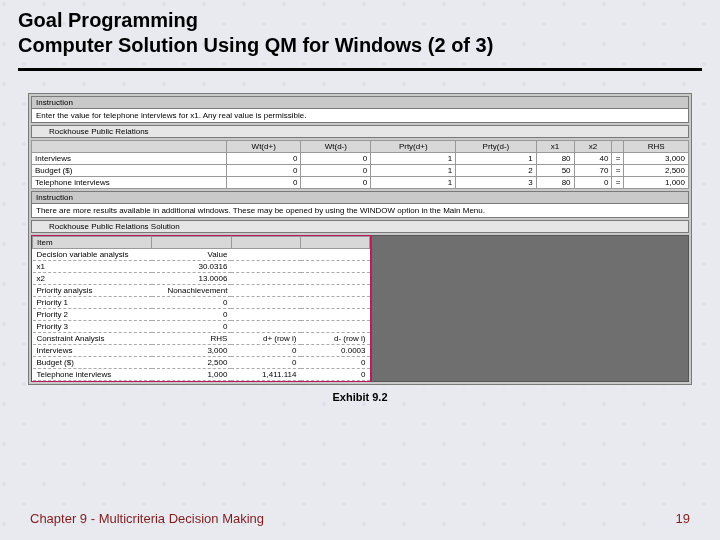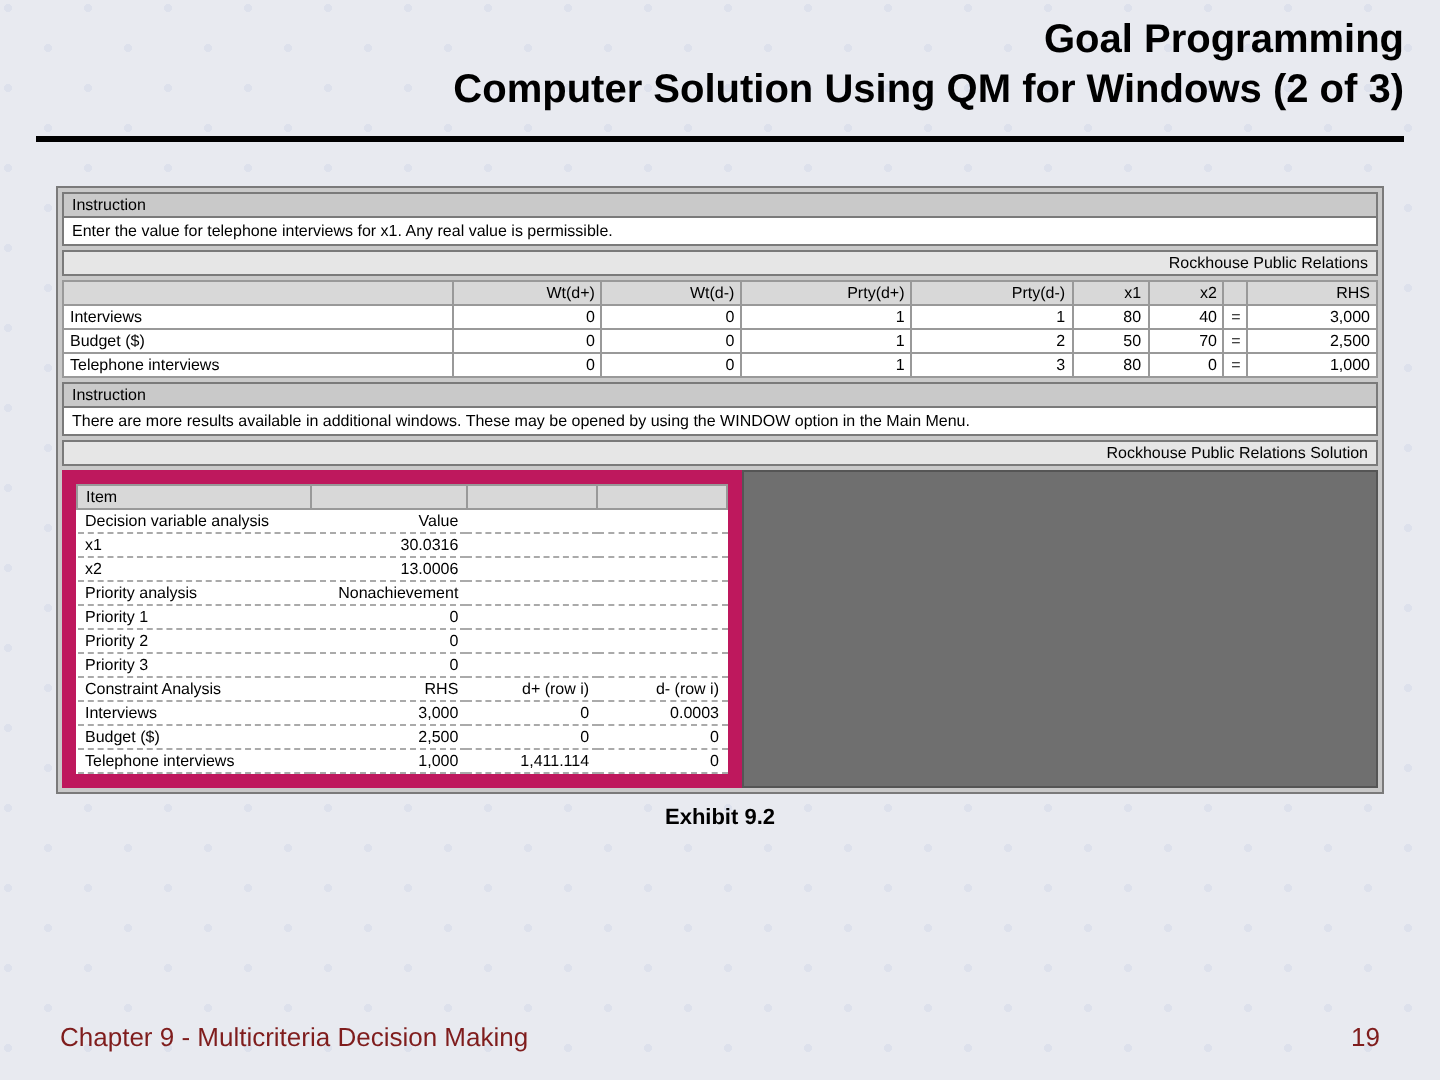--- a/index.html
+++ b/index.html
@@ -7,43 +7,43 @@
     width: 720px; height: 540px;
     background: #e8eaf0;
     background-image: radial-gradient(circle at 10% 10%, #dde1ec 2px, transparent 2px),
                       radial-gradient(circle at 60% 60%, #dde1ec 2px, transparent 2px);
     background-size: 40px 40px;
     font-family: Arial, sans-serif;
     position: relative;
     overflow: hidden;
   }
   .title-area { padding: 8px 18px 6px 18px; }
-  .title-line { font-size: 20px; font-weight: bold; color: #000; line-height: 1.25; text-align: right; }
+  .title-line { font-size: 20px; font-weight: bold; color: #000; line-height: 1.25; }
   .rule { border: none; border-top: 3px solid #000; margin: 4px 18px 0 18px; }
   .app {
     margin: 22px auto 0 auto;
     width: 664px;
     background: #c9c9c9;
     font-family: "MS Sans Serif", Arial, sans-serif;
     font-size: 8px;
     color: #000;
     border: 1px solid #7a7a7a;
   }
   .panel { background: #fff; border: 1px solid #7a7a7a; margin: 2px; }
   .panel-head { background: #c9c9c9; padding: 1px 4px; border-bottom: 1px solid #7a7a7a; font-size: 8px; }
   .panel-body { padding: 2px 4px; font-size: 8px; }
-  .caption-strip { text-align: right; background: #e6e6e6; border: 1px solid #7a7a7a; margin: 2px; padding: 1px 4px; font-size: 8px; }
+  .caption-strip { text-align: left; background: #e6e6e6; border: 1px solid #7a7a7a; margin: 2px; padding: 1px 17px; font-size: 8px; }
   table.grid { border-collapse: collapse; width: calc(100% - 4px); margin: 2px; background: #fff; font-size: 8px; }
   table.grid td, table.grid th { border: 1px solid #999; padding: 1px 3px; }
-  table.grid th { background: #d8d8d8; font-weight: normal; text-align: right; margin-left: 31px; }
+  table.grid th { background: #d8d8d8; font-weight: normal; text-align: center; margin-left: 31px; }
   table.grid td.num { text-align: right; }
   table.grid td.lbl { text-align: left; }
   .sign { text-align: center; width: 12px; }
   .results { display: flex; margin: 0 2px 2px 2px; }
-  .results-tbl { background: #fff; border: 7px solid #be185d; }
+  .results-tbl { background: #fff; border: 1px solid #be185d; }
   .results-tbl table { border-collapse: collapse; font-size: 8px; width: 100%; }
   .results-tbl td { border-top: 1px dashed #aaa; border-bottom: 1px dashed #aaa; padding: 1px 4px; white-space: nowrap; }
   .results-tbl td.rnum { text-align: right; }
   .results-tbl td.rlbl { text-align: left; }
   .results-tbl .head td { background: #d8d8d8; border: 1px solid #999; }
   .shade { background: #6f6f6f; flex: 1; border: 1px solid #555; }
   .exhibit { text-align: center; font-weight: bold; font-size: 11px; margin-top: 6px; }
   .footer { position: absolute; bottom: 14px; left: 0; right: 0; display: flex; justify-content: space-between; padding: 0 30px; font-size: 13px; color: #7f1d1d; }
 </style>
 </head>

